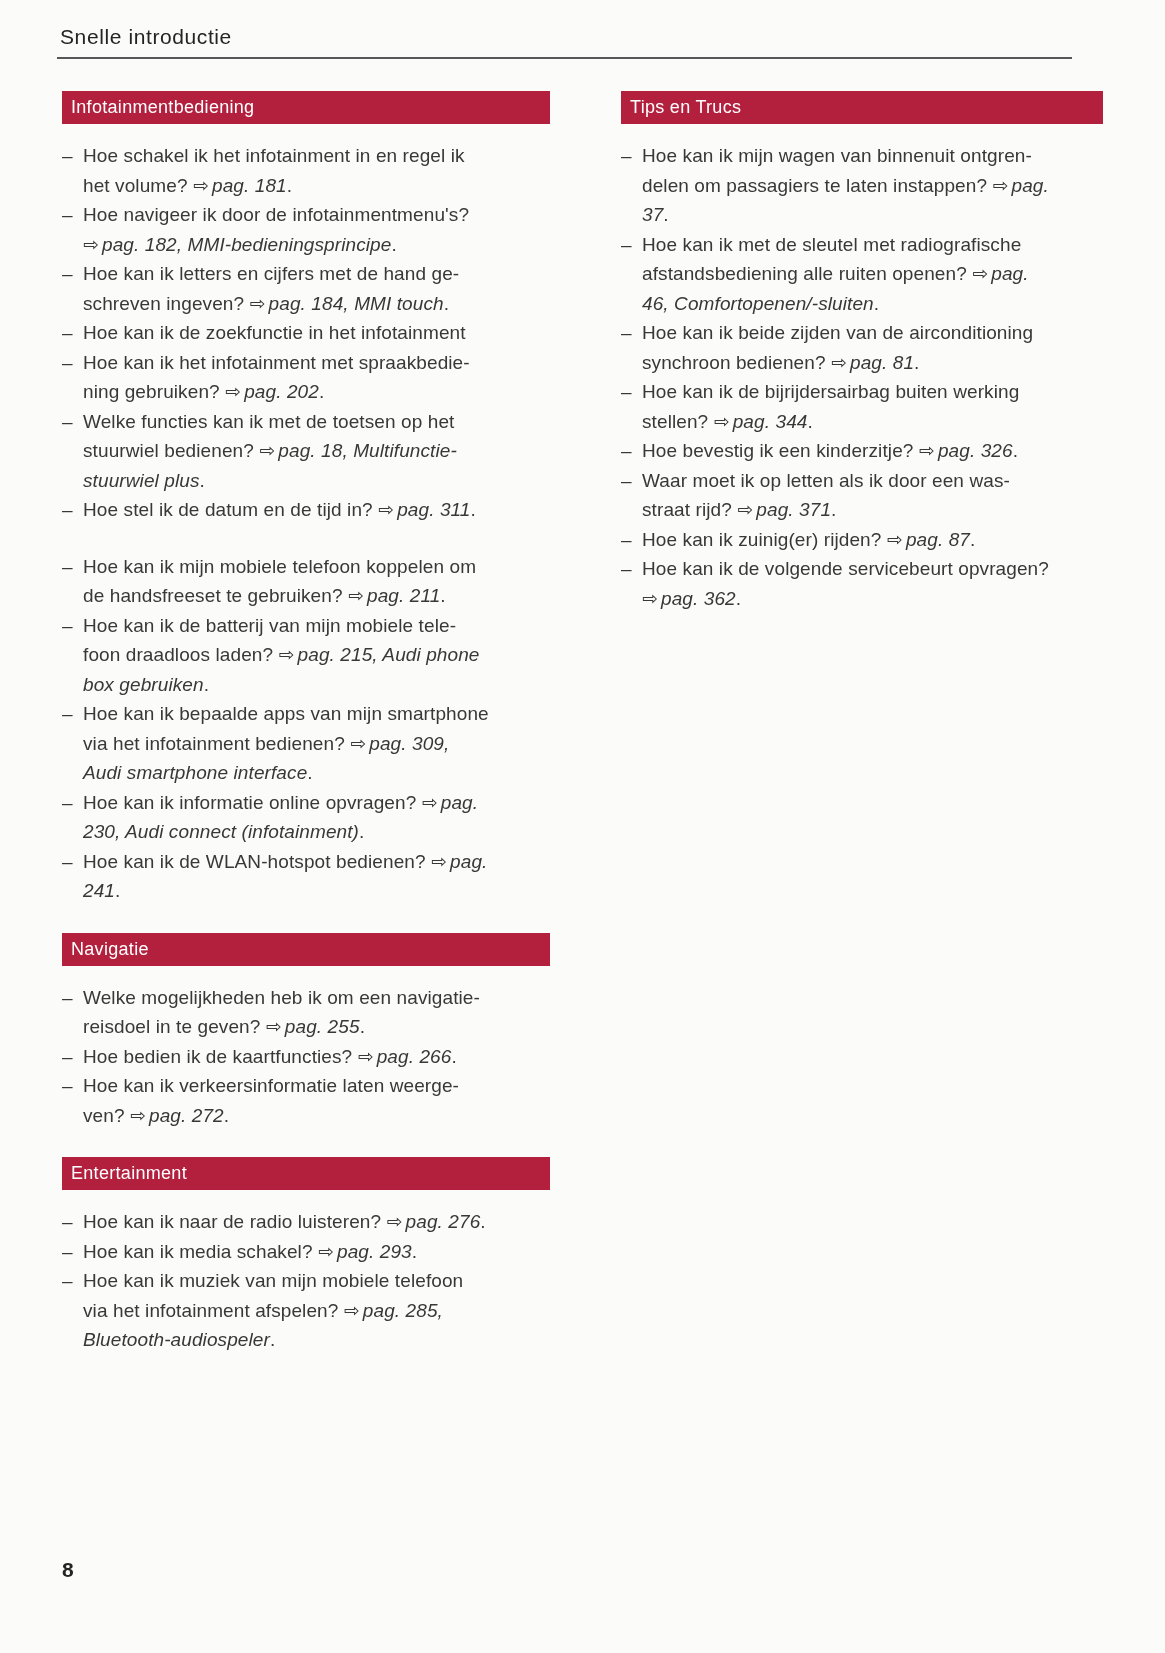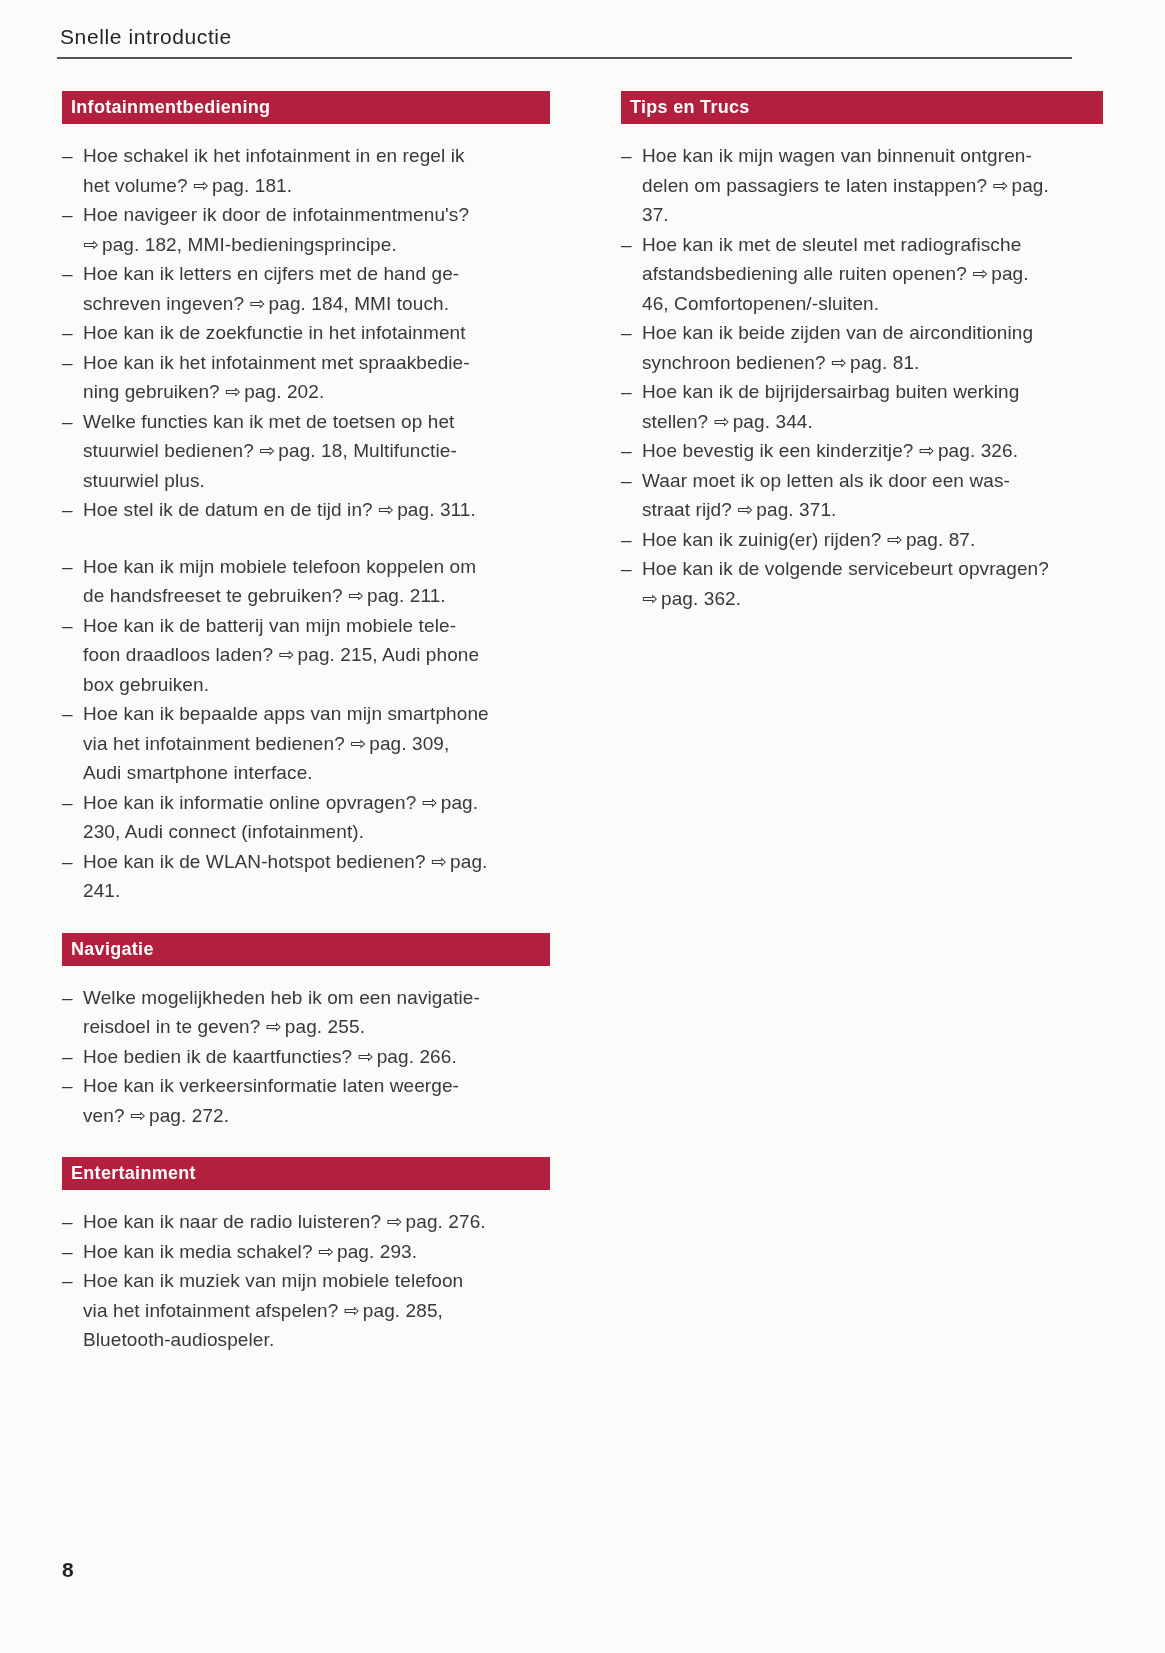--- a/index.html
+++ b/index.html
@@ -28,31 +28,31 @@
   }
   .col{position:absolute;top:91px;}
   #col-left{left:62px;width:488px;}
   #col-right{left:621px;width:482px;}
   .section + .section{margin-top:27px;}
   .section-bar{
     background:var(--accent);
     color:var(--bar-text);
     height:33px;line-height:33px;
     padding-left:9px;
-    font-size:18px;font-weight:bold;letter-spacing:0.3px;
+    font-size:18px;font-weight:normal;letter-spacing:0.3px;
   }
   .list{margin-top:17px;}
   .item{
     position:relative;
     padding-left:21px;
     font-size:19px;line-height:29.5px;
     letter-spacing:0.1px;
   }
   .dash{position:absolute;left:0;top:0;}
-  .pageref{}
+  .pageref{font-style:italic;}
   .ref-arrow{
     font-style:normal;
     font-family:"DejaVu Sans",sans-serif;
     padding-right:3px;
   }
   .page-number{
     position:absolute;left:62px;top:1558px;
     font-size:21px;font-weight:bold;color:#242424;
   }
 </style>

